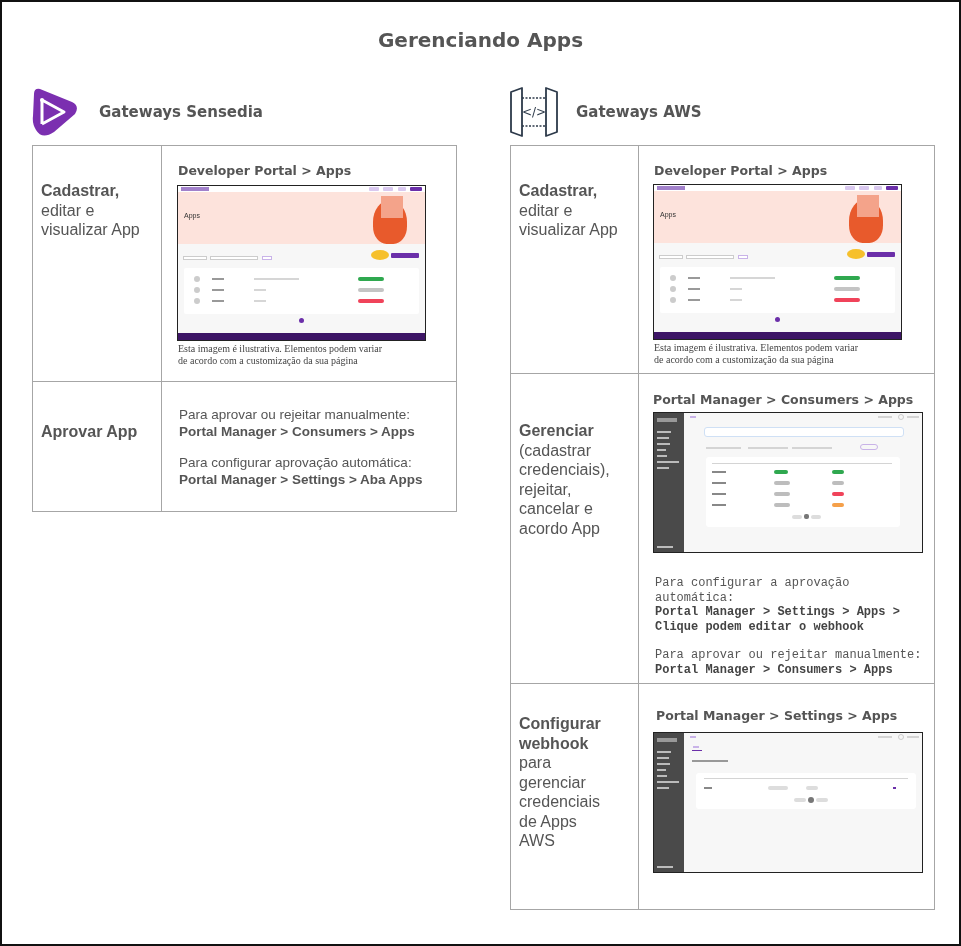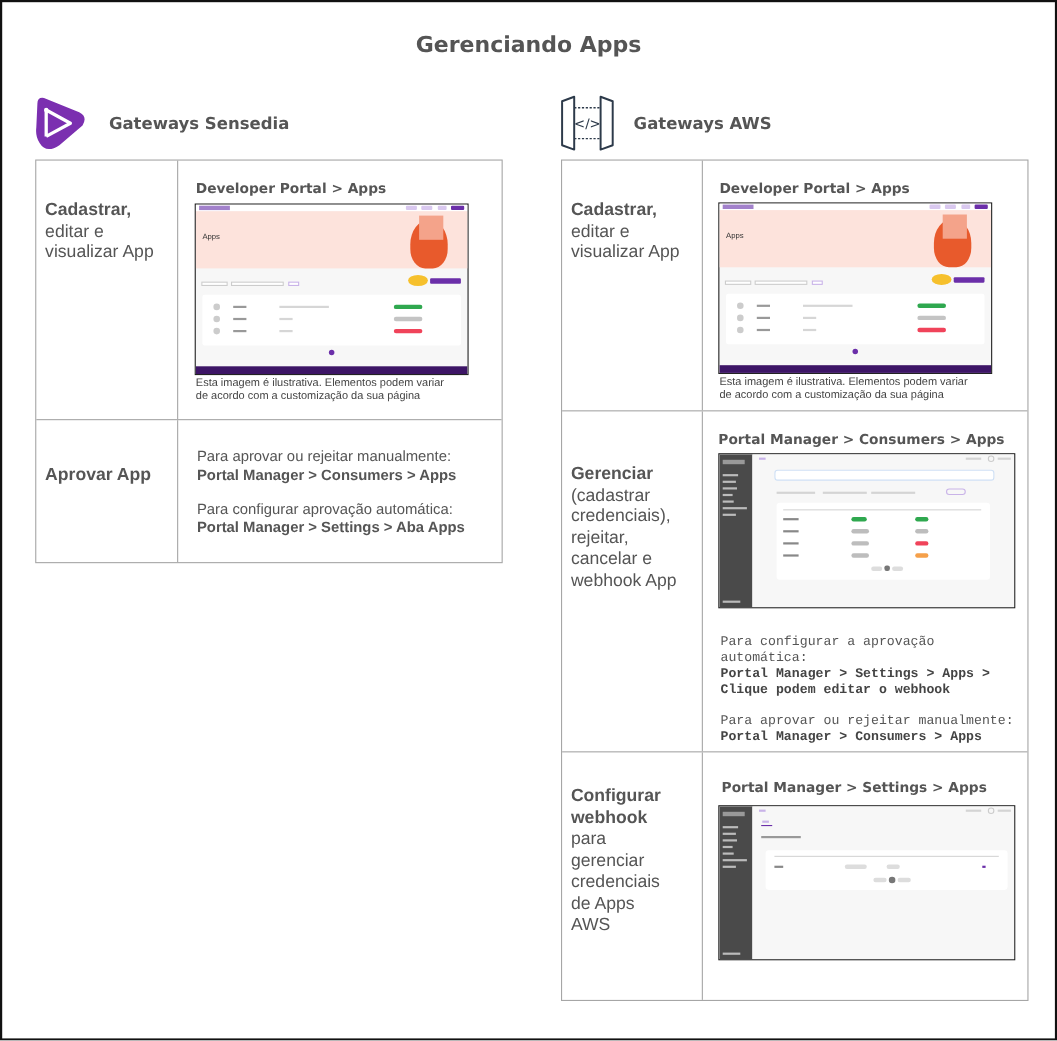--- a/index.html
+++ b/index.html
@@ -11,21 +11,21 @@
   .section-head { position: absolute; display: flex; align-items: center; }
   .section-head .label { font-family: "DejaVu Sans", sans-serif; font-weight: bold; font-size: 15px; color: #555; }
   .tbl { position: absolute; border: 1px solid #a6a6a6; }
   .row { position: absolute; left: 0; border-top: 1px solid #a6a6a6; }
   .row.first { border-top: none; }
   .lcell { position: absolute; left: 0; top: 0; bottom: 0; border-right: 1px solid #a6a6a6; }
   .lcell .txt { position: absolute; left: 8px; font-size: 16px; line-height: 19.5px; color: #555; }
   .lcell b { font-weight: bold; color: #555; }
   .rcell { position: absolute; top: 0; bottom: 0; }
   .crumb { position: absolute; font-family: "DejaVu Sans", sans-serif; font-weight: bold; font-size: 12.5px; color: #555; white-space: nowrap; }
-  .caption { position: absolute; font-family: Liberation Sans, sans-serif; font-size: 10px; line-height: 12px; color: #444; }
+  .caption { position: absolute; font-family: Liberation Serif, serif; font-size: 10px; line-height: 12px; color: #444; }
   .para { position: absolute; font-size: 13.5px; line-height: 16.5px; color: #555; }
   .para b { color: #555; }
   .para-d { position: absolute; font-family: Liberation Mono, monospace; font-size: 12px; line-height: 14.5px; color: #555; }
   .para-d b { color: #444; }
 
   
   .shot { position: absolute; border: 1.5px solid #222; background: #f7f7f7; overflow: hidden; }
   .dp-top { position: absolute; left: 0; right: 0; top: 0; height: 6px; background: #fff; }
   .dp-logo { position: absolute; left: 3px; top: 1px; width: 28px; height: 4px; background: #7a4bb5; opacity: .7; }
   .dp-btn { position: absolute; top: 1px; height: 4px; border-radius: 1px; }
@@ -217,21 +217,21 @@
   </div>
 
   <div class="row" style="top:227px; width:423px; height:310px;">
     <div class="lcell" style="width:128px;">
       <div class="txt" style="top:47px;">
         <b>Gerenciar</b><br>
         <span>(cadastrar</span><br>
         <span>credenciais),</span><br>
         <span>rejeitar,</span><br>
         <span>cancelar e</span><br>
-        <span>webhook App</span>
+        <span>acordo App</span>
       </div>
     </div>
     <div class="rcell" style="left:128px; width:295px;">
       <div class="crumb" style="left:14px; top:18px;">Portal Manager &gt; Consumers &gt; Apps</div>
 
       <div class="shot" style="left:14px; top:38px; width:270px; height:141px;">
         <div class="pm-side">
           <i style="top:5px; width:20px; height:4px; background:#999;"></i>
           <i style="top:18px; width:14px;"></i>
           <i style="top:24px; width:12px;"></i>

